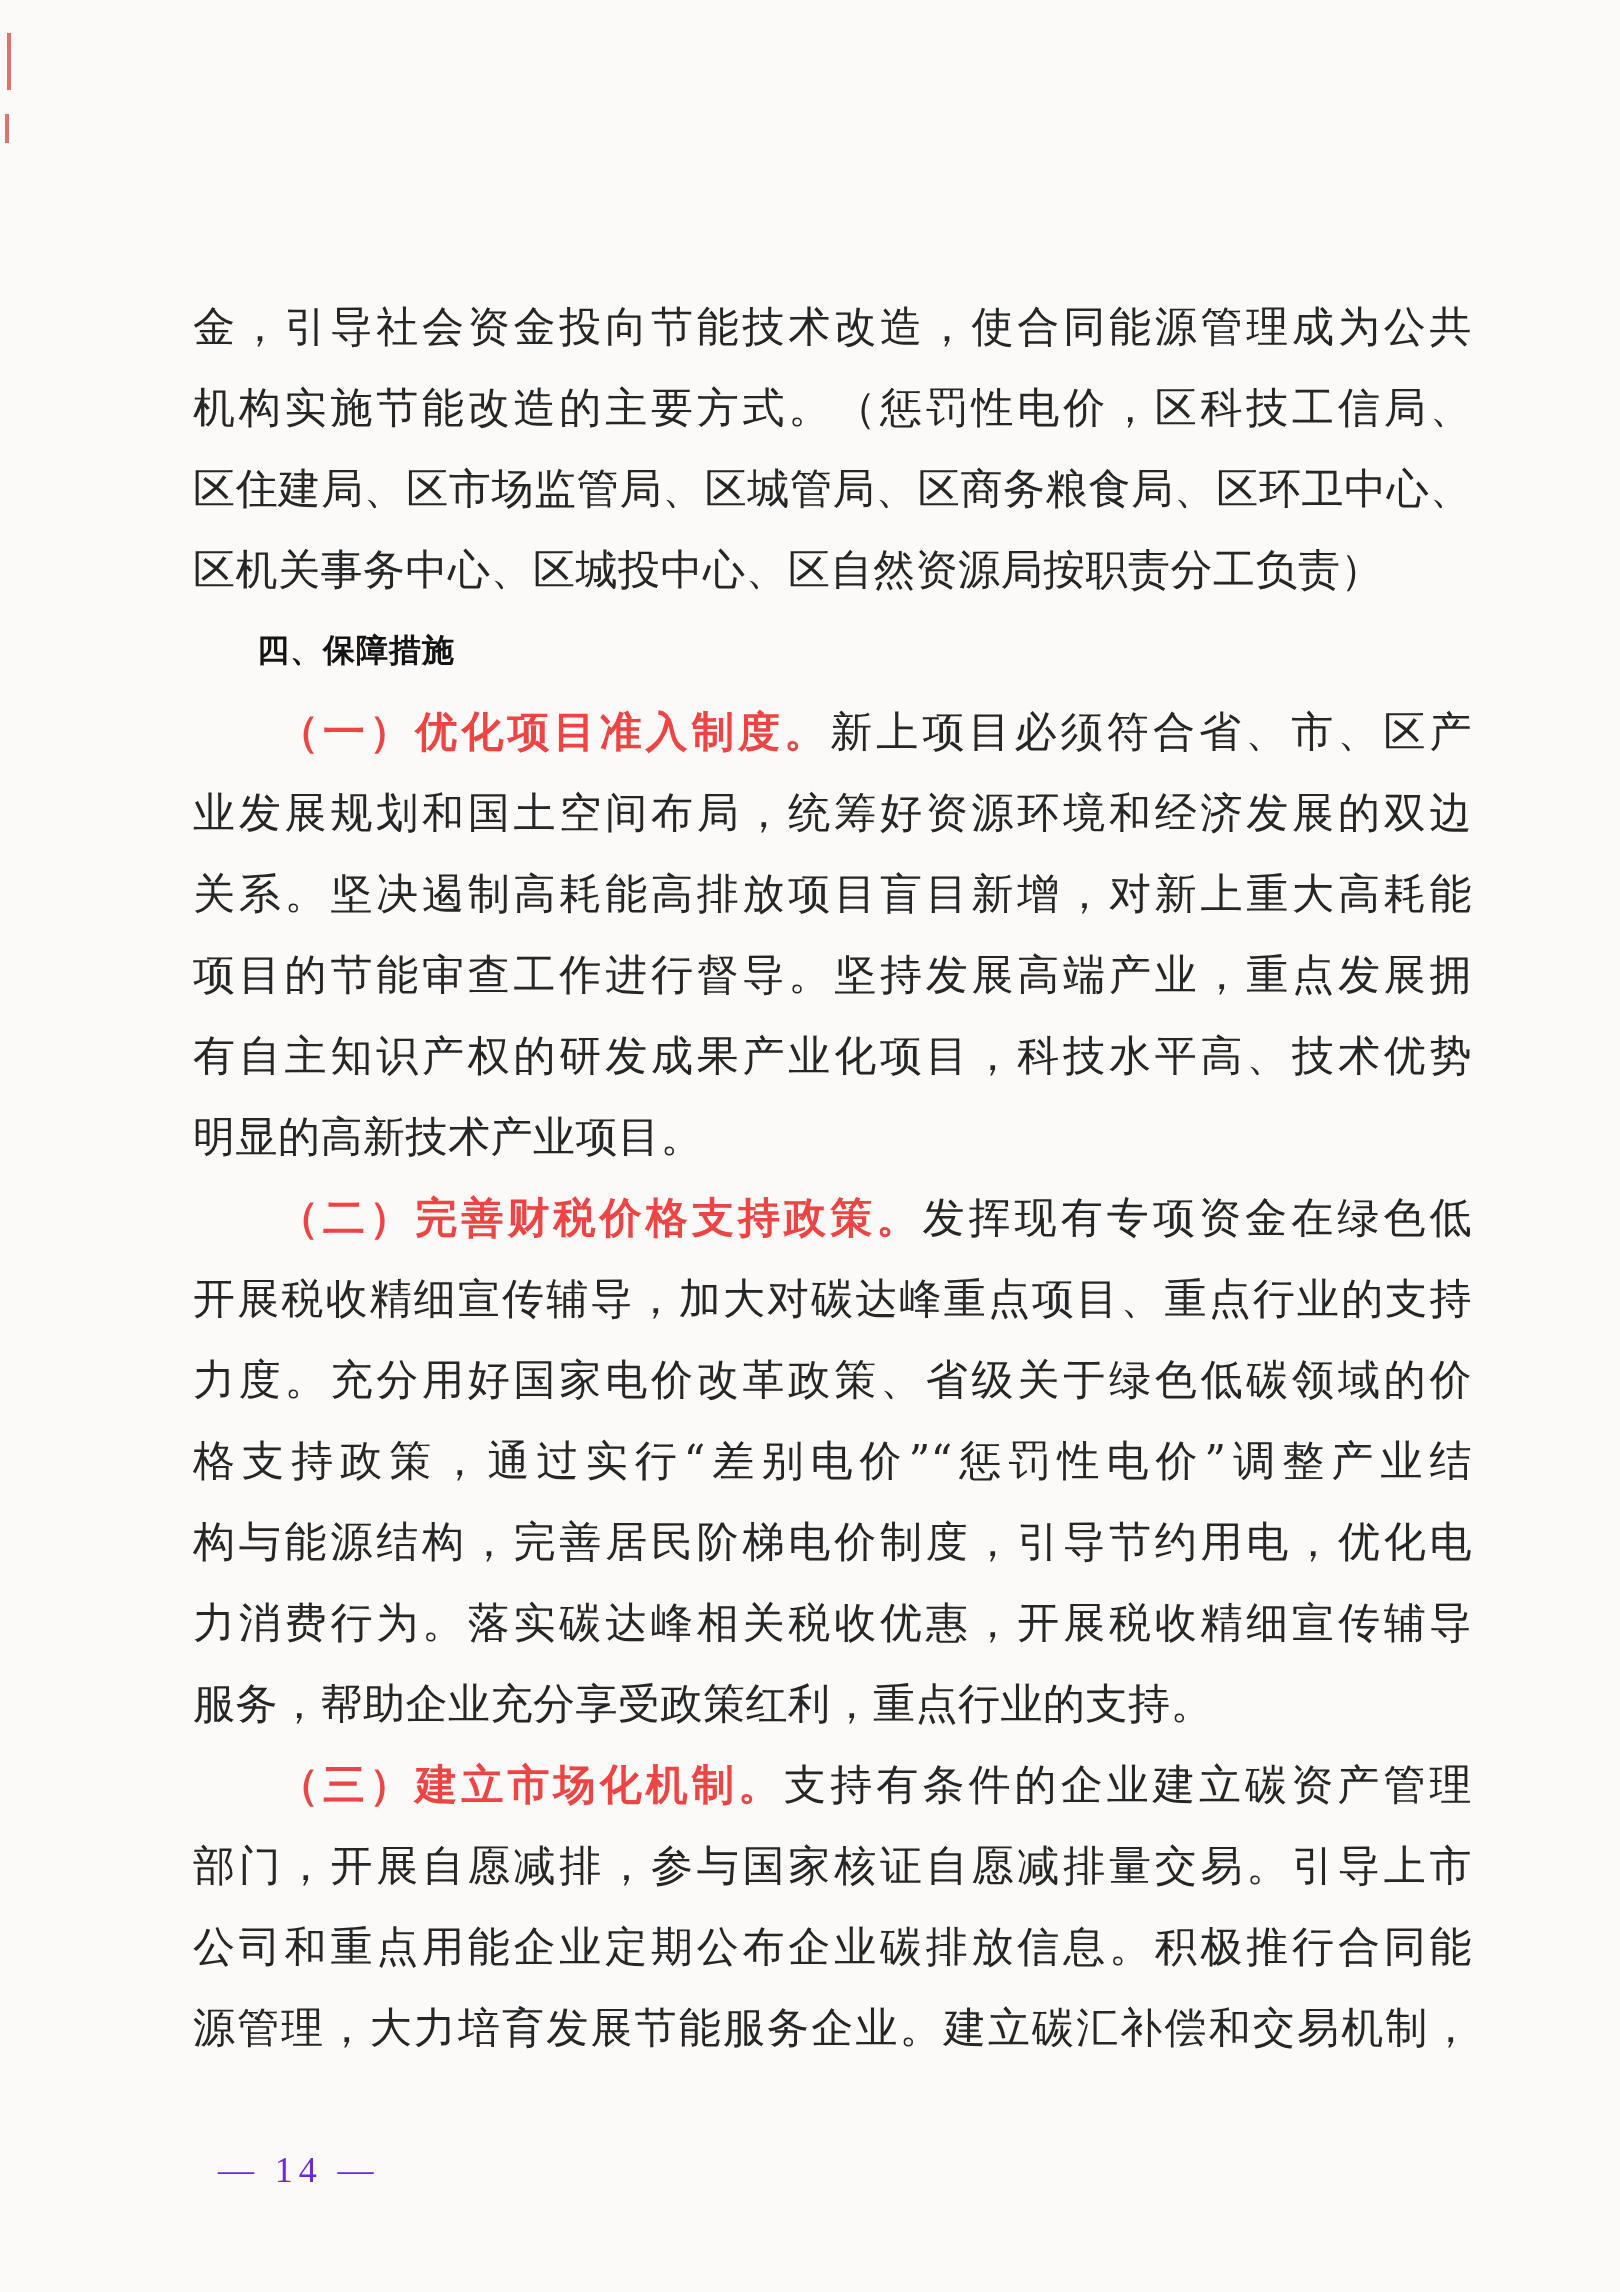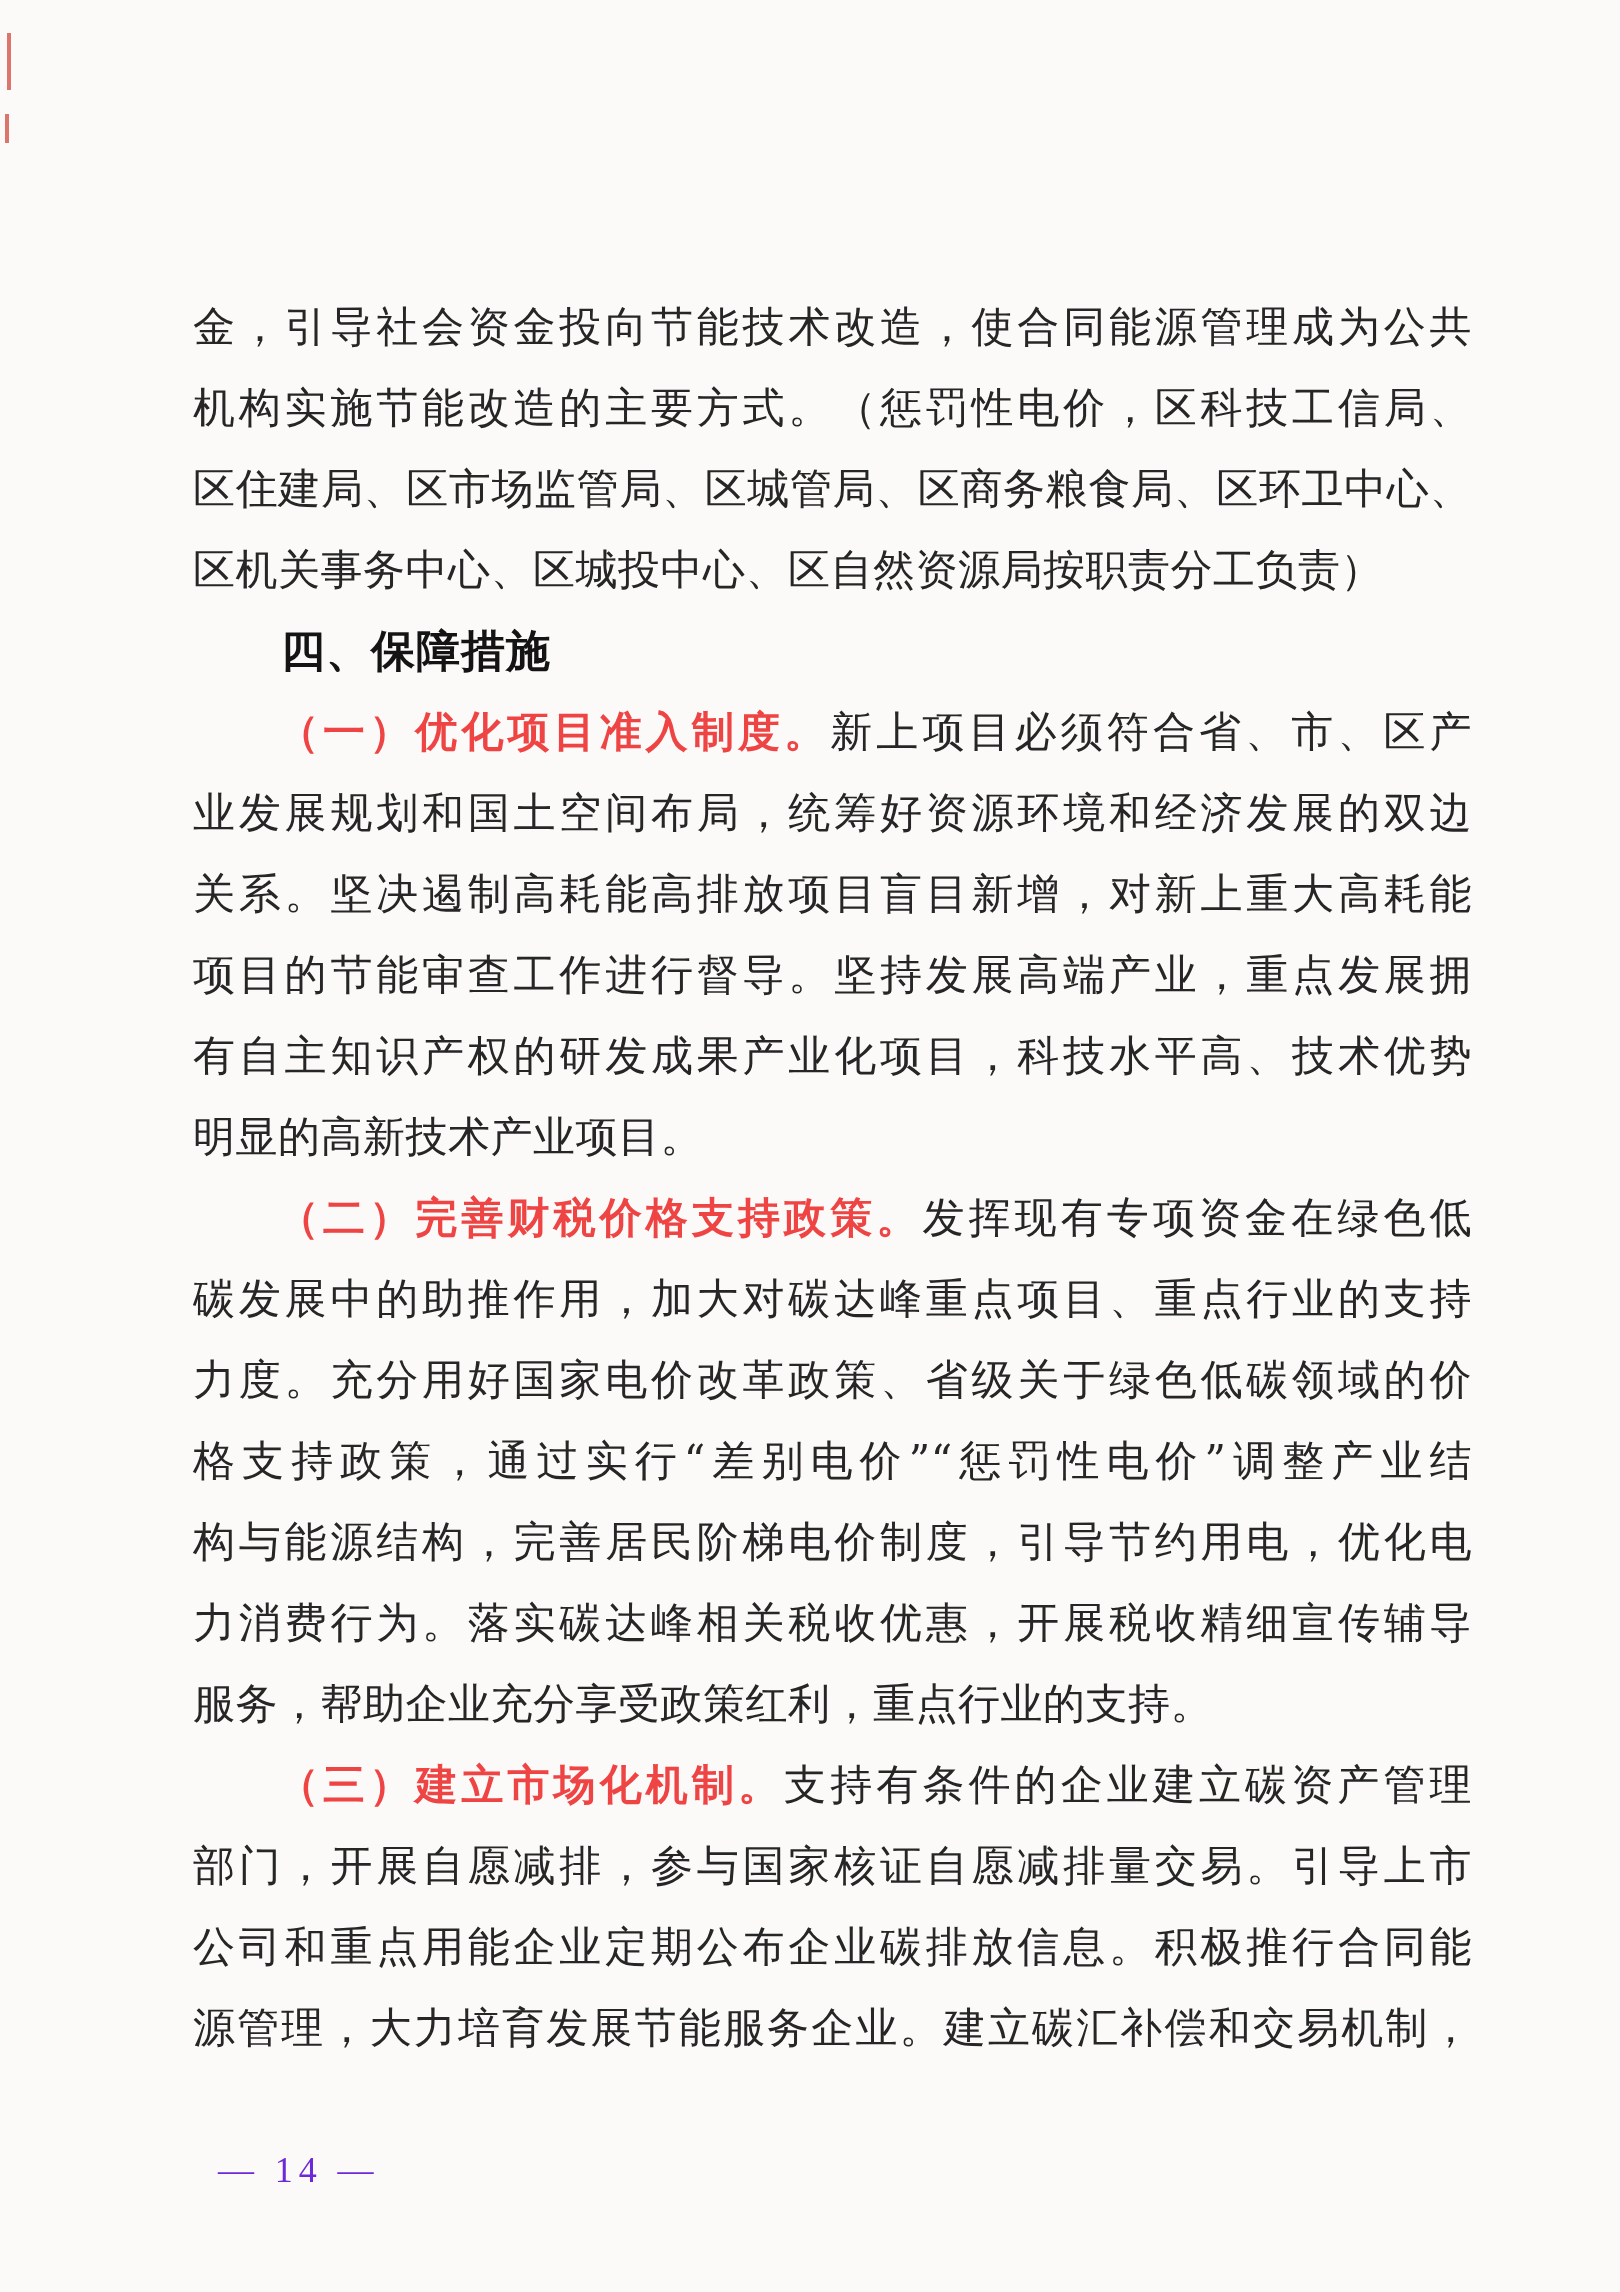--- a/index.html
+++ b/index.html
@@ -51,21 +51,21 @@
     text-indent: 2em;
   }
   .lead {
     font-weight: bold;
     color: #ef4444;
   }
   .heading {
     margin: 0;
     font-family: "Liberation Sans", "DejaVu Sans", sans-serif;
     font-weight: bold;
-    font-size: 44px;
+    font-size: 32px;
     line-height: 81px;
     height: 81px;
     color: #141414;
     text-indent: 2em;
     letter-spacing: 1px;
   }
   .footer {
     position: absolute;
     left: 218px;
     top: 2149px;
@@ -91,21 +91,21 @@
       </div>
     <h2 class="heading">四、保障措施</h2>
     <div id="paragraphs">
         <div class="line first"><span class="lead">（一）优化项目准入制度。</span>新上项目必须符合省、市、区产</div>
         <div class="line">业发展规划和国土空间布局，统筹好资源环境和经济发展的双边</div>
         <div class="line">关系。坚决遏制高耗能高排放项目盲目新增，对新上重大高耗能</div>
         <div class="line">项目的节能审查工作进行督导。坚持发展高端产业，重点发展拥</div>
         <div class="line">有自主知识产权的研发成果产业化项目，科技水平高、技术优势</div>
         <div class="line last">明显的高新技术产业项目。</div>
         <div class="line first"><span class="lead">（二）完善财税价格支持政策。</span>发挥现有专项资金在绿色低</div>
-        <div class="line">碳发展中的助推作用，加大对碳达峰重点项目、重点行业的支持</div>
+        <div class="line">开展税收精细宣传辅导，加大对碳达峰重点项目、重点行业的支持</div>
         <div class="line">力度。充分用好国家电价改革政策、省级关于绿色低碳领域的价</div>
         <div class="line">格支持政策，通过实行“差别电价”“惩罚性电价”调整产业结</div>
         <div class="line">构与能源结构，完善居民阶梯电价制度，引导节约用电，优化电</div>
         <div class="line">力消费行为。落实碳达峰相关税收优惠，开展税收精细宣传辅导</div>
         <div class="line last">服务，帮助企业充分享受政策红利，重点行业的支持。</div>
         <div class="line first"><span class="lead">（三）建立市场化机制。</span>支持有条件的企业建立碳资产管理</div>
         <div class="line">部门，开展自愿减排，参与国家核证自愿减排量交易。引导上市</div>
         <div class="line">公司和重点用能企业定期公布企业碳排放信息。积极推行合同能</div>
         <div class="line">源管理，大力培育发展节能服务企业。建立碳汇补偿和交易机制，</div>
       </div>

